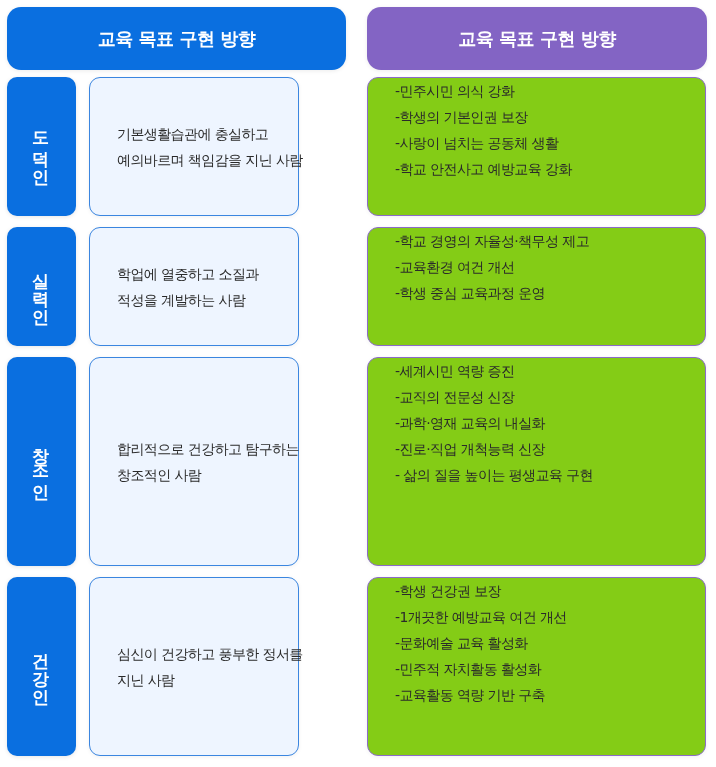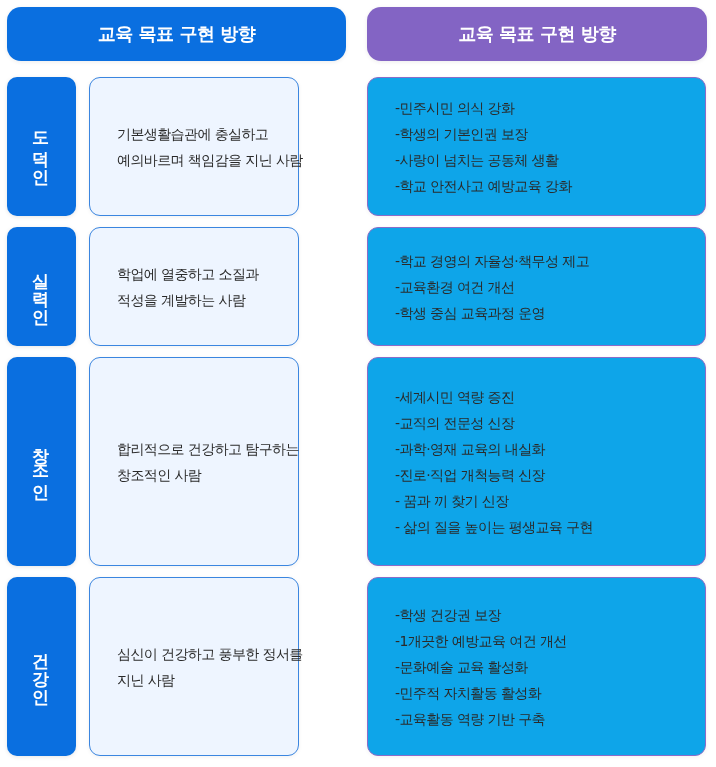--- a/index.html
+++ b/index.html
@@ -1,21 +1,21 @@
 <!DOCTYPE html>
 <html><head>
 <meta charset="utf-8">
 <style>
   html, body { margin: 0; padding: 0; background: #ffffff; }
   body {
     width: 716px; height: 767px; position: relative; overflow: hidden;
     font-family: "DejaVu Sans", "Liberation Sans", sans-serif;
   }
   .hdr {
-    position: absolute; top: 7px; height: 54px;
+    position: absolute; top: 7px; height: 63px;
     border-radius: 14px; color: #fff;
     display: flex; align-items: center; justify-content: center;
     font-size: 18px; font-weight: bold; letter-spacing: -0.5px;
     box-shadow: 0 1px 4px rgba(0,0,0,0.08);
   }
   .hdr-left { left: 7px; width: 339px; background: #0a6fe0; }
   .hdr-right { left: 367px; width: 340px; background: #8364c4; }
 
   .row { position: absolute; left: 0; width: 716px; }
   .label {
@@ -34,22 +34,22 @@
     display: flex; flex-direction: column; justify-content: center;
     padding-left: 27px; box-sizing: border-box;
     box-shadow: 0 1px 4px rgba(0,0,0,0.06);
   }
   .desc .line {
     font-size: 14px; color: #2a2a2a; line-height: 26px; letter-spacing: -0.6px;
     white-space: nowrap;
   }
   .goals {
     position: absolute; left: 367px; width: 339px; top: 0; bottom: 0;
-    background: #0ea5e9; border: 1px solid #8b6cc8; border-radius: 11px;
-    display: flex; flex-direction: column; justify-content: center;
+    background: #84cc16; border: 1px solid #8b6cc8; border-radius: 11px;
+    display: flex; flex-direction: column; 
     padding-left: 27px; box-sizing: border-box;
     box-shadow: 0 1px 4px rgba(0,0,0,0.06);
   }
   .goals .item {
     font-size: 14px; color: #2a2a2a; line-height: 26px; letter-spacing: -0.6px;
     white-space: nowrap;
   }
 </style>
 </head>
 <body>
@@ -98,21 +98,20 @@
     </div>
   <div class="desc">
     <div class="line">합리적으로 건강하고 탐구하는</div>
     <div class="line">창조적인 사람</div>
   </div>
   <div class="goals">
     <div class="item">-세계시민 역량 증진</div>
     <div class="item">-교직의 전문성 신장</div>
     <div class="item">-과학·영재 교육의 내실화</div>
     <div class="item">-진로·직업 개척능력 신장</div>
-    <div class="item">- 꿈과 끼 찾기 신장</div>
     <div class="item">- 삶의 질을 높이는 평생교육 구현</div>
   </div>
 </div>
 
 <div class="row" style="top:577px;height:179px;">
   <div class="label">
       <span>건강인</span>
     </div>
   <div class="desc">
     <div class="line">심신이 건강하고 풍부한 정서를</div>

